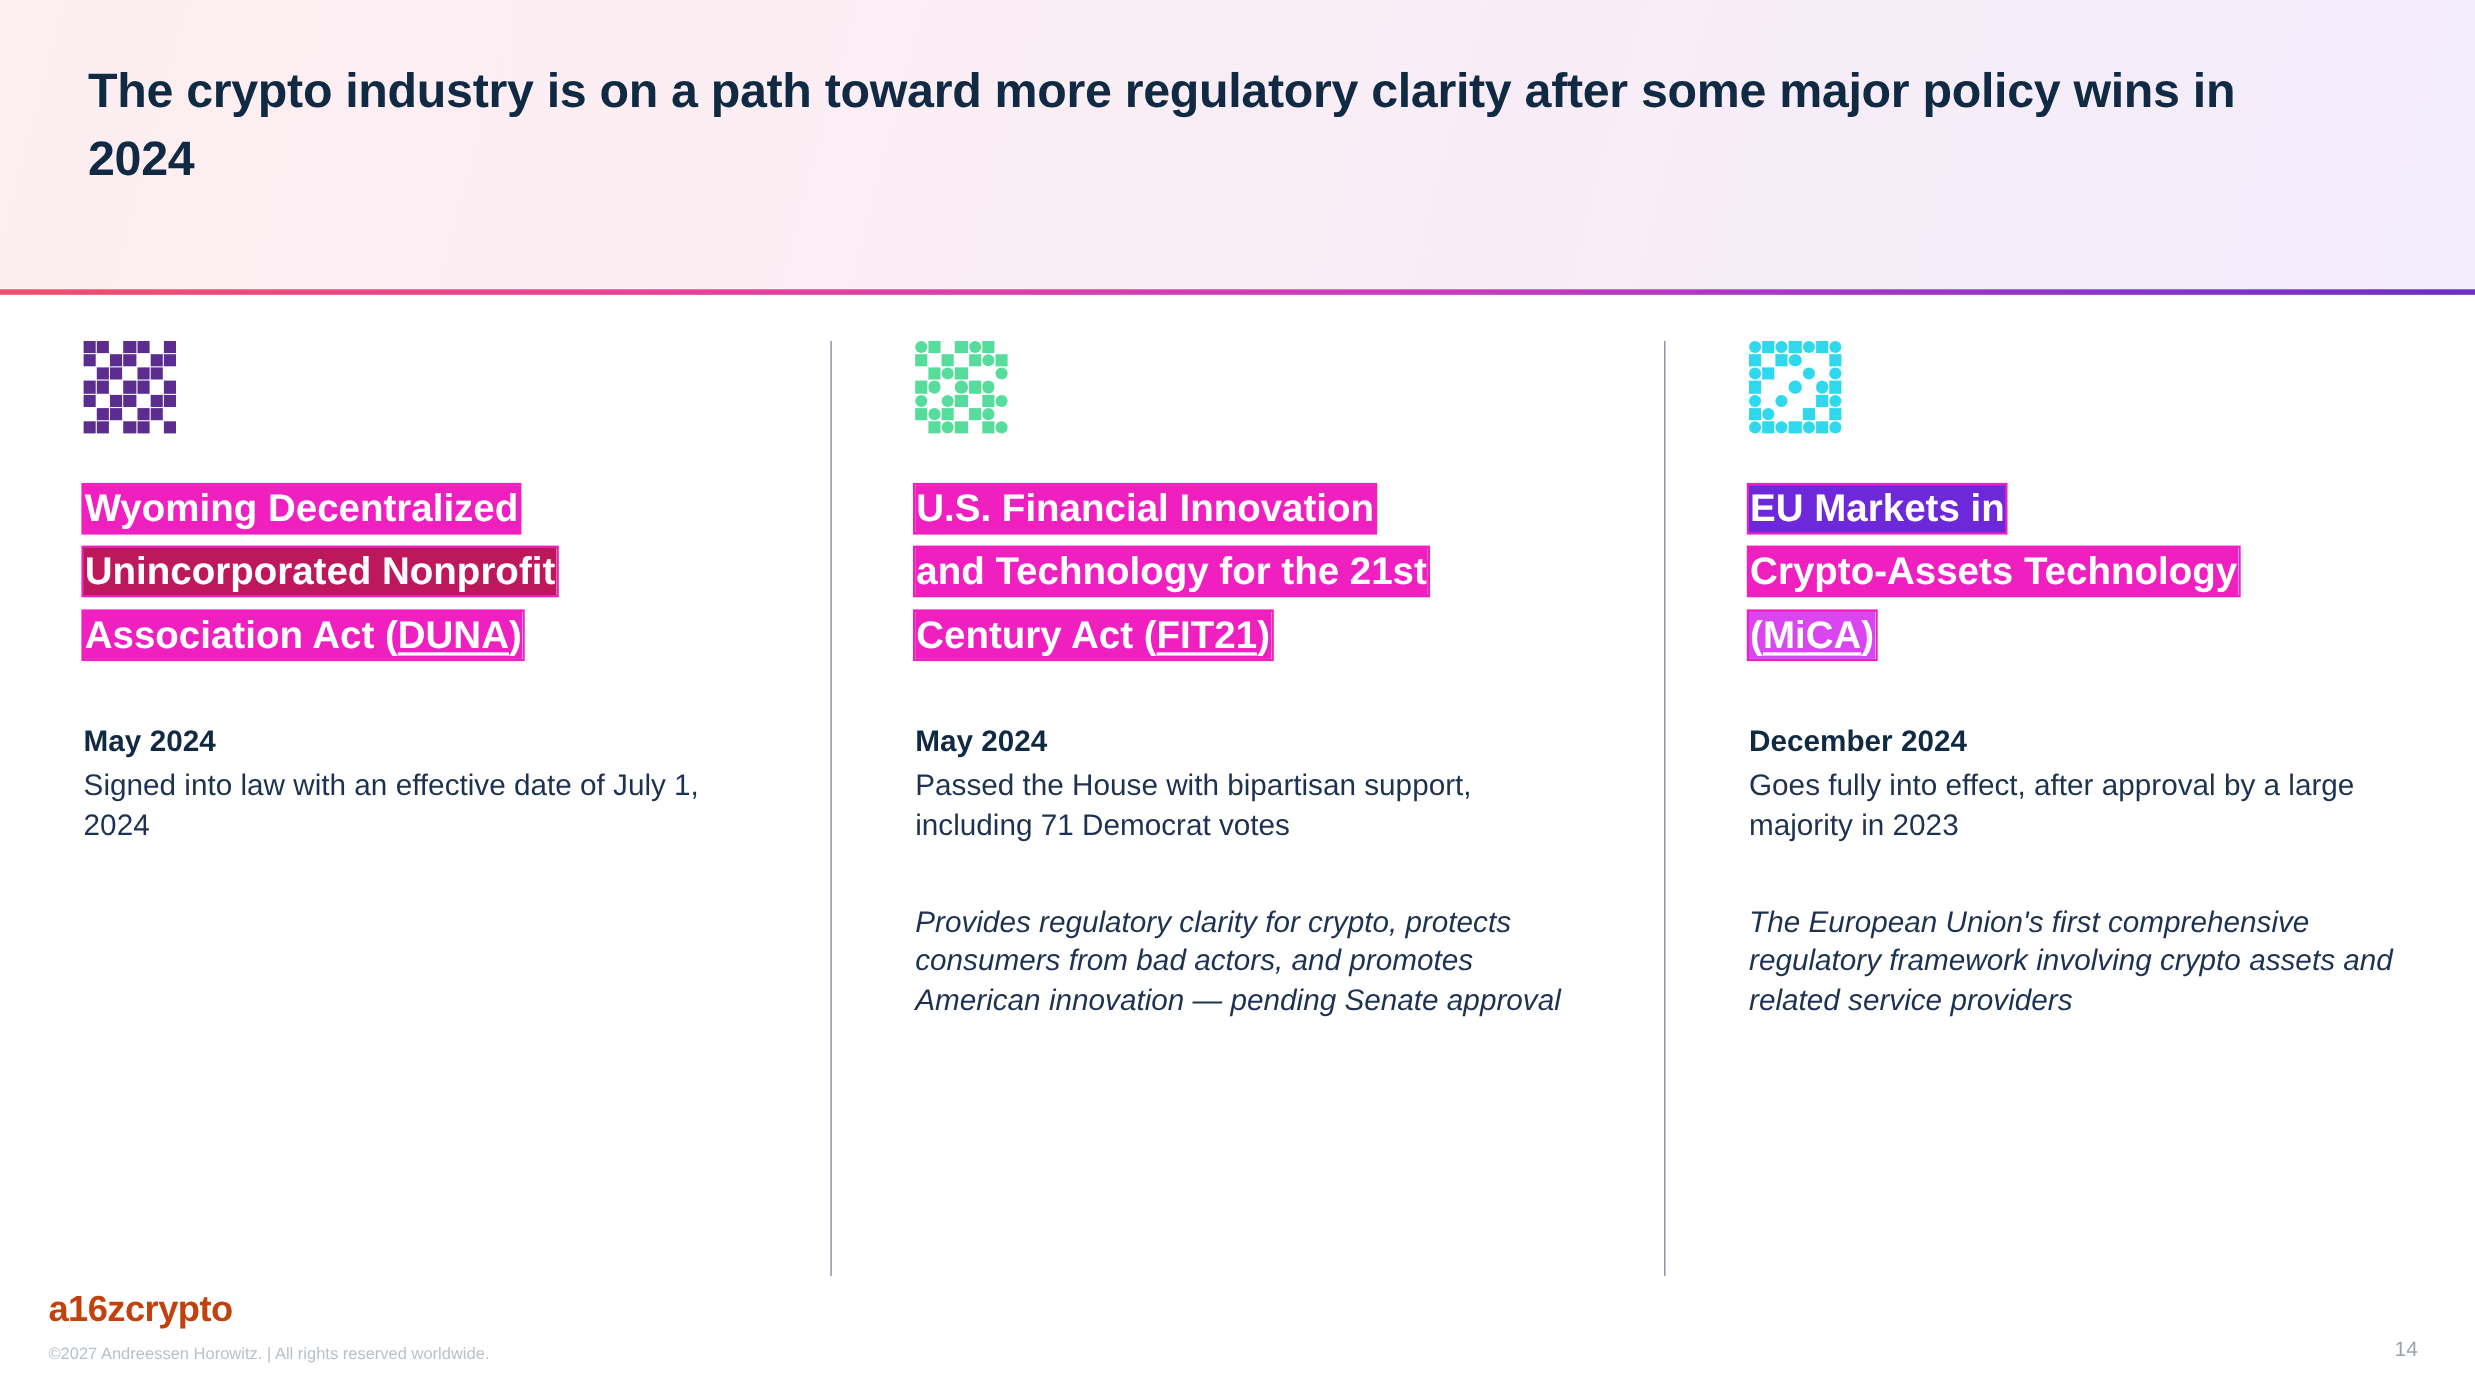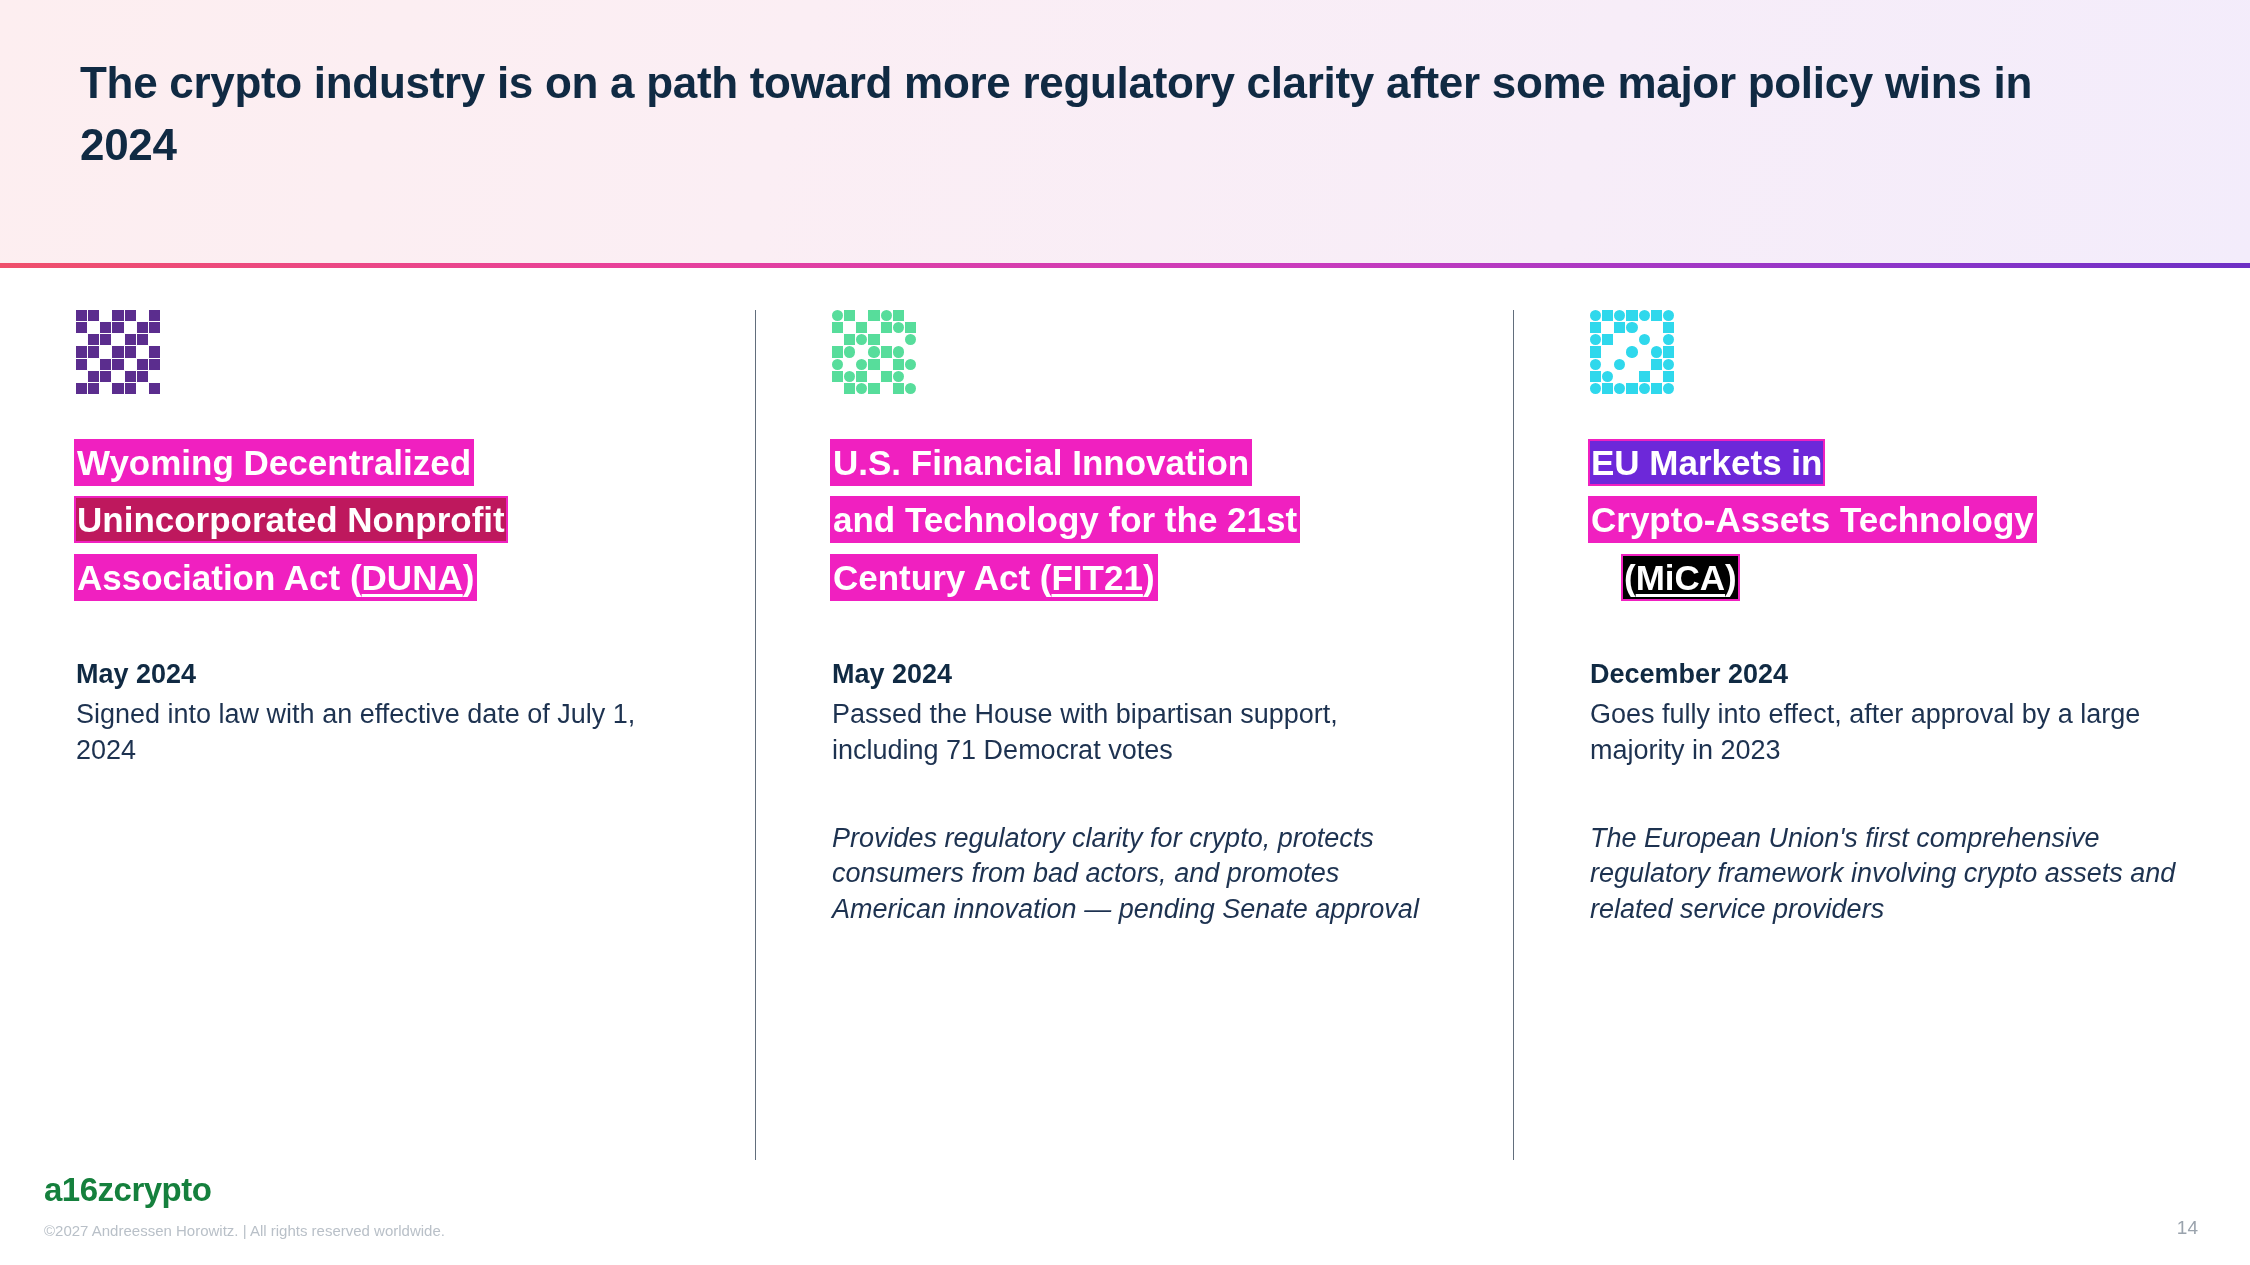--- a/index.html
+++ b/index.html
@@ -130,21 +130,21 @@
     bottom: 0;
     width: 100%;
     height: 120px;
   }
   .logo {
     position: absolute;
     left: 44px;
     bottom: 56px;
     font-size: 33px;
     font-weight: 700;
-    color: #15803d;
+    color: #c2410c;
     letter-spacing: -0.5px;
   }
   .copyright {
     position: absolute;
     left: 44px;
     bottom: 26px;
     font-size: 15px;
     color: #b9c0c8;
   }
   .page-num {
@@ -340,21 +340,21 @@
           <i class="sq" style="background: rgb(47, 216, 236);"></i>
           <i class="ci" style="background: rgb(47, 216, 236);"></i>
           <i class="sq" style="background: rgb(47, 216, 236);"></i>
           <i class="ci" style="background: rgb(47, 216, 236);"></i>
           <i class="sq" style="background: rgb(47, 216, 236);"></i>
           <i class="ci" style="background: rgb(47, 216, 236);"></i>
         </div>
       <div class="hl-wrap" id="head-2">
           <span class="hl-line"><span class="hl" style="background: #6d28d9; box-shadow: rgb(240, 32, 192) 0px 0px 0px 2px;">EU Markets in</span></span>
           <span class="hl-line"><span class="hl" style="background: rgb(240, 32, 192); box-shadow: rgb(240, 32, 192) 0px 0px 0px 2px;">Crypto-Assets Technology</span></span>
-          <span class="hl-line"><span class="hl" style="background: #000000; box-shadow: rgb(240, 32, 192) 0px 0px 0px 2px; margin-left: 33px;">(<u>MiCA</u>)</span></span>
+          <span class="hl-line"><span class="hl" style="background: #d946ef; box-shadow: rgb(240, 32, 192) 0px 0px 0px 2px;">(<u>MiCA</u>)</span></span>
         </div>
       <div class="date">December 2024</div>
       <div class="desc">Goes fully into effect, after approval by a large majority in 2023</div>
       <div class="note">The European Union's first comprehensive regulatory framework involving crypto assets and related service providers</div>
     </div>
 
   </div>
 
   <div class="footer">
     <div class="logo">a16zcrypto</div>

